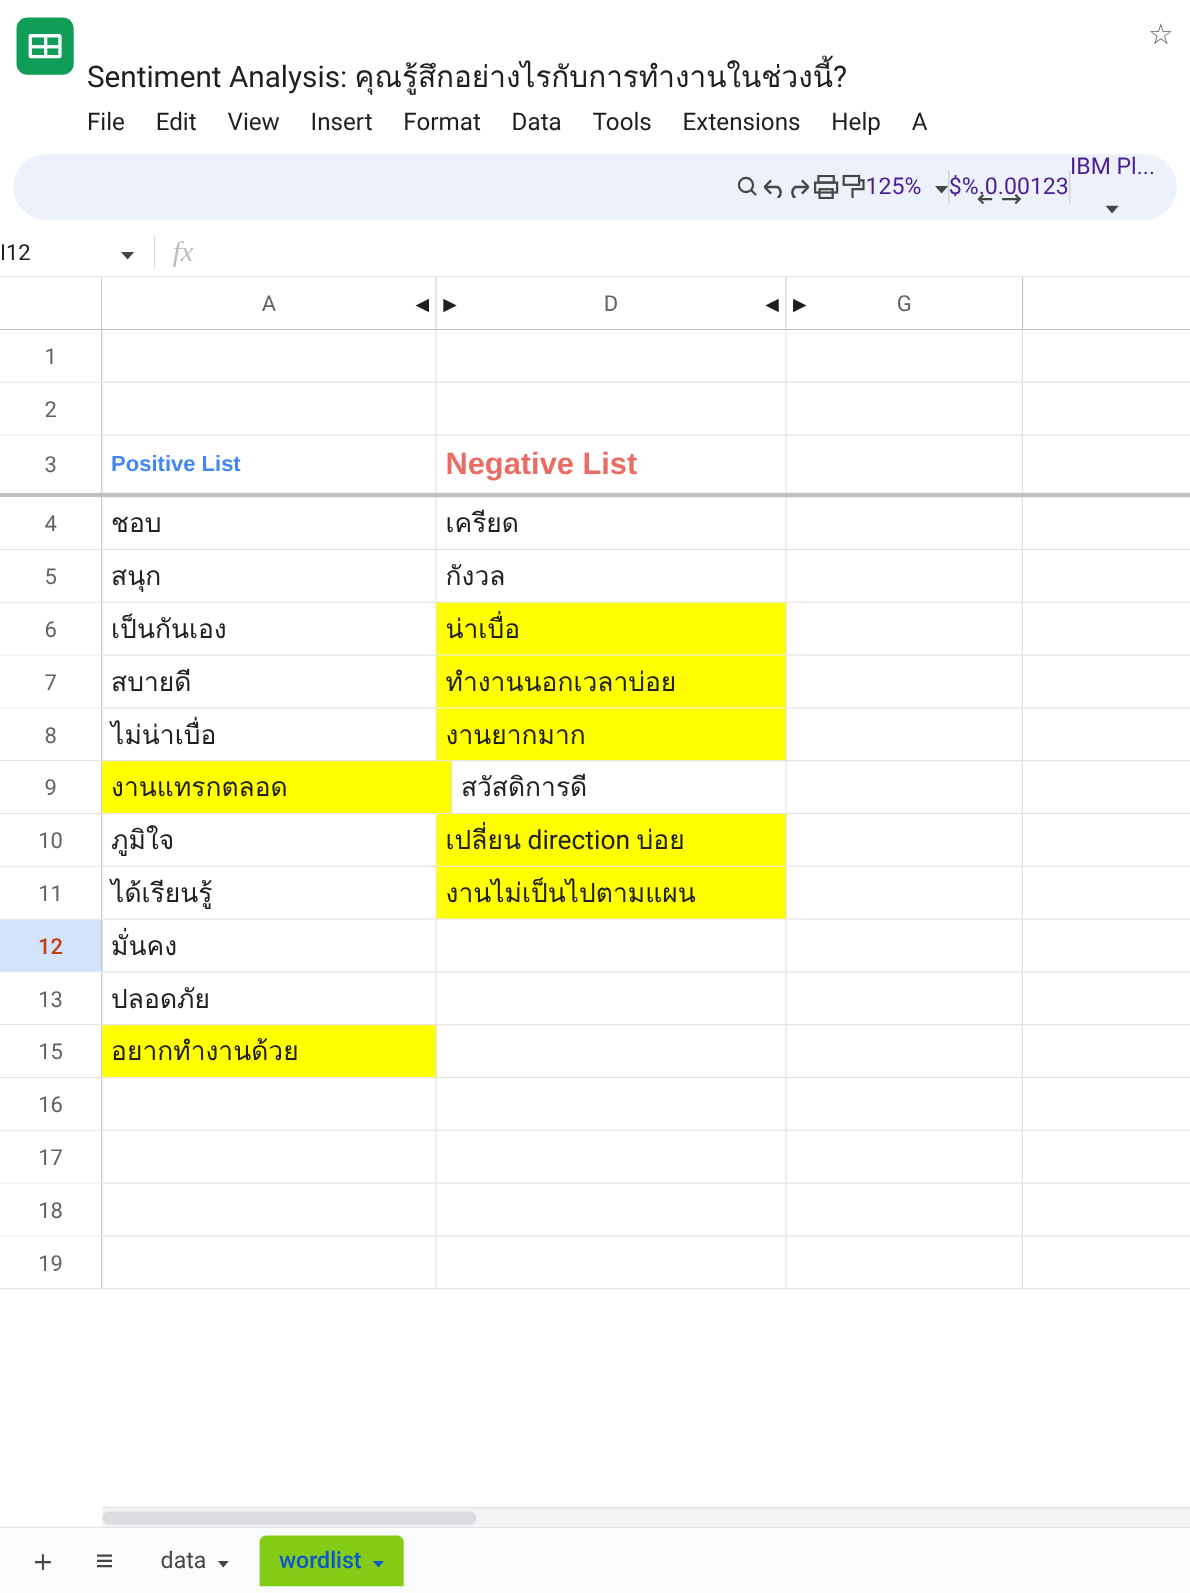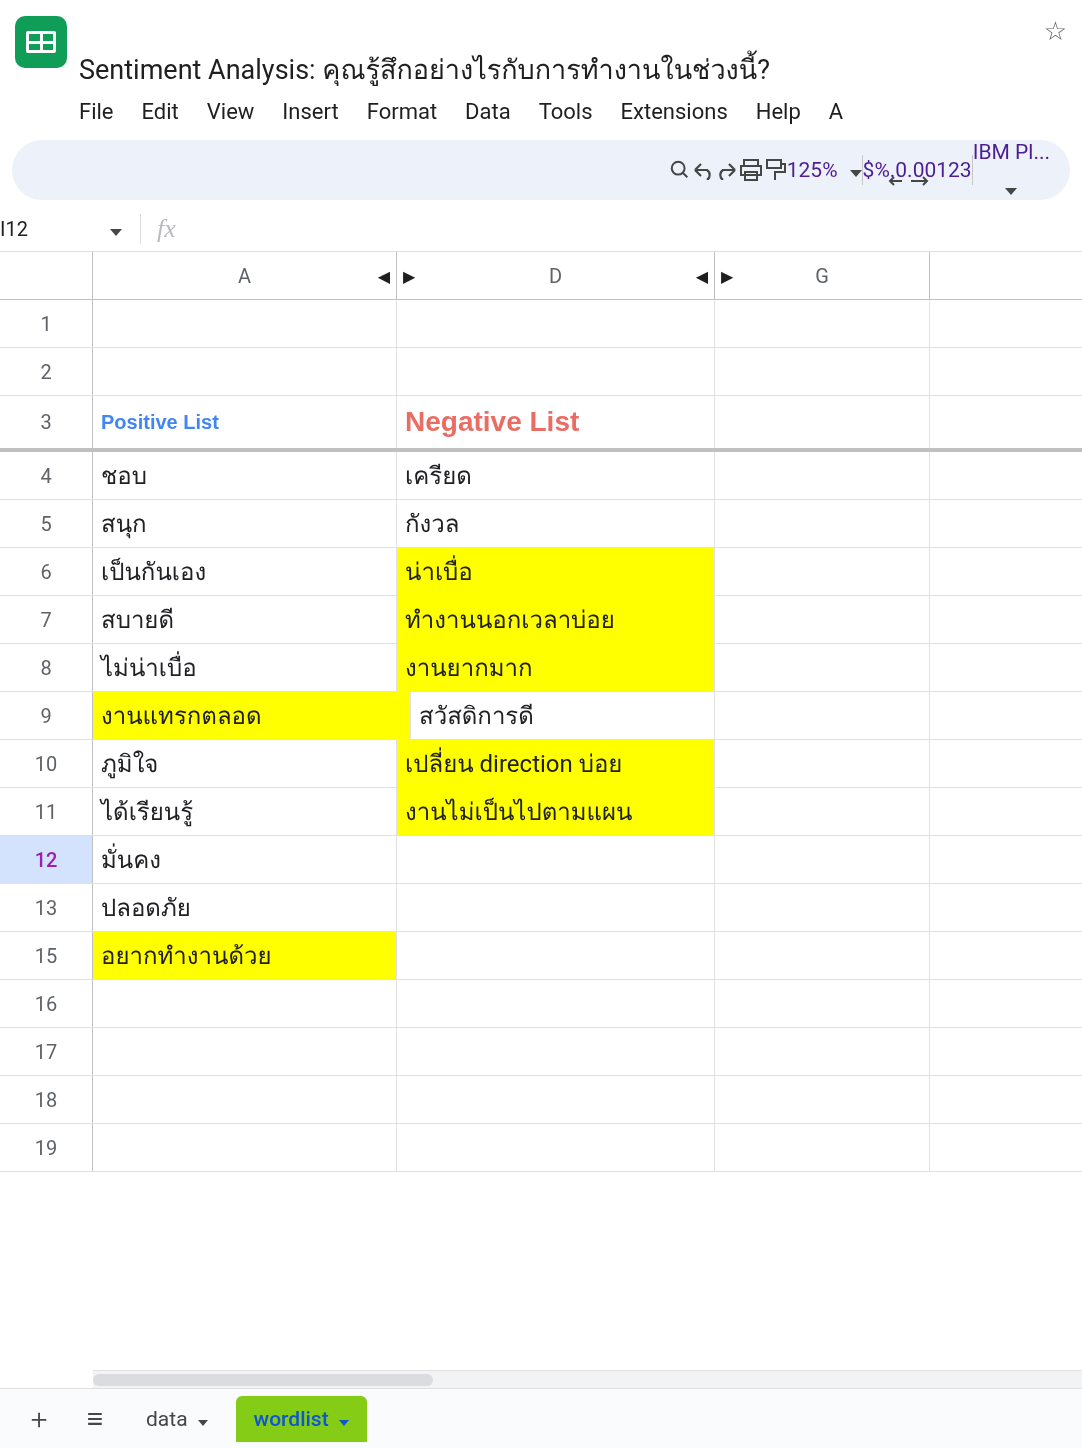--- a/index.html
+++ b/index.html
@@ -173,21 +173,21 @@
     border-right: 1px solid #c0c0c0;
     display: flex;
     align-items: center;
     justify-content: center;
     font-size: 20px;
     color: #5f6368;
     background: #fff;
   }
   .row.selected .row-header {
     background: #d3e3fd;
-    color: #a21caf;
+    color: #c2410c;
     font-weight: 500;
   }
   .cell {
     border-right: 1px solid #e1e1e1;
     display: flex;
     align-items: center;
     padding: 0 8px;
     font-size: 24px;
     overflow: hidden;
     white-space: nowrap;

